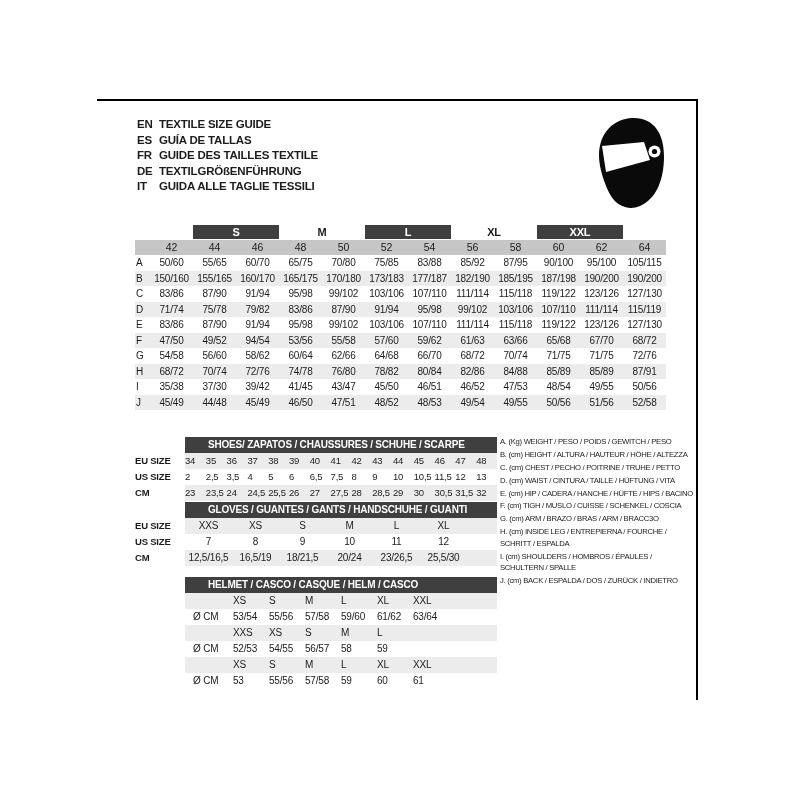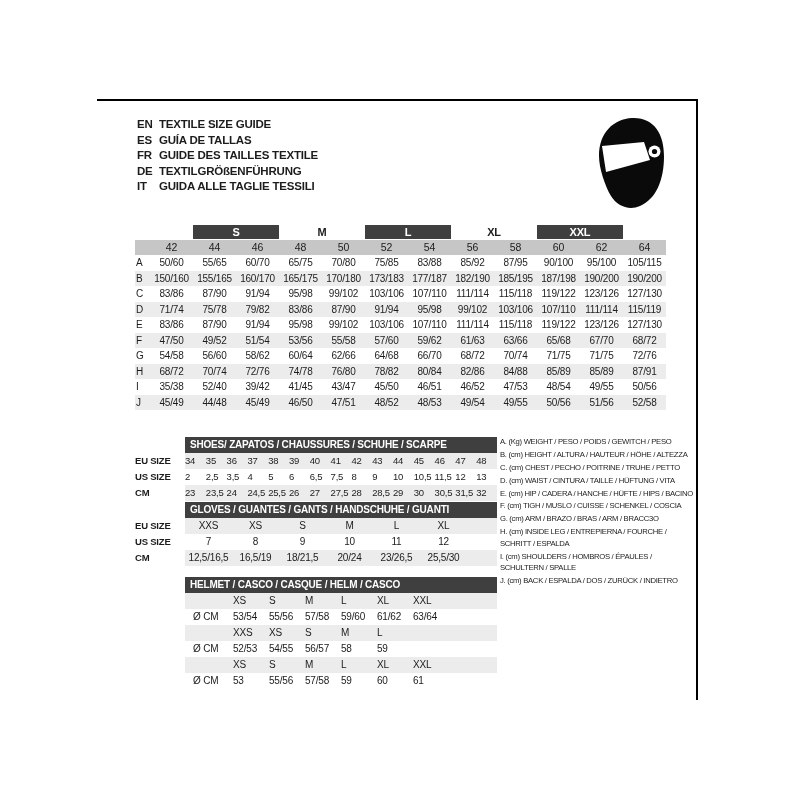--- a/index.html
+++ b/index.html
@@ -35,21 +35,21 @@
   .mrow { display:flex; height:15.5px; line-height:15.5px; }
   [data-repeat="main_table.rows"] > .mrow:nth-child(even) { background:#ececec; }
 
   
   .block { position:absolute; left:135px; width:362px; }
   .side { position:absolute; left:0; top:0; width:50px; font-weight:700; font-size:9.5px; }
   .side-spacer { height:16px; }
   .side-row { height:16px; line-height:16px; }
   .content { position:absolute; left:50px; top:0; width:312px; }
   .bar { height:16px; line-height:16px; background:#3f3f3f; color:#fff;
-         font-weight:700; font-size:10px; padding-left:5px; white-space:nowrap; }
+         font-weight:700; font-size:10px; padding-left:23px; white-space:nowrap; }
   .trow { display:flex; height:16px; line-height:16px; }
   .trow.gray { background:#ececec; }
   [data-repeat="shoes_table.rows"]  > .trow:nth-child(odd) { background:#ececec; }
   [data-repeat="gloves_table.rows"] > .trow:nth-child(odd) { background:#ececec; }
   .scell { flex:1; text-align:left; font-size:9.5px; }
   .gcell { width:47px; text-align:center; font-size:10px; }
   .ucell { width:48px; padding-left:8px; font-size:10px; }
   .hcell { width:36px; font-size:10px; }
   .hside-spacer { height:32px; }
   .hside-item { height:32px; }
@@ -137,36 +137,36 @@
         <div class="mt-cell">71/74</div><div class="mt-cell">75/78</div><div class="mt-cell">79/82</div><div class="mt-cell">83/86</div><div class="mt-cell">87/90</div><div class="mt-cell">91/94</div><div class="mt-cell">95/98</div><div class="mt-cell">99/102</div><div class="mt-cell">103/106</div><div class="mt-cell">107/110</div><div class="mt-cell">111/114</div><div class="mt-cell">115/119</div></div>
       </div><div class="mrow">
         <div class="mt-lcell">E</div>
         <div data-repeat="~.values" class="dc">
           
         <div class="mt-cell">83/86</div><div class="mt-cell">87/90</div><div class="mt-cell">91/94</div><div class="mt-cell">95/98</div><div class="mt-cell">99/102</div><div class="mt-cell">103/106</div><div class="mt-cell">107/110</div><div class="mt-cell">111/114</div><div class="mt-cell">115/118</div><div class="mt-cell">119/122</div><div class="mt-cell">123/126</div><div class="mt-cell">127/130</div></div>
       </div><div class="mrow">
         <div class="mt-lcell">F</div>
         <div data-repeat="~.values" class="dc">
           
-        <div class="mt-cell">47/50</div><div class="mt-cell">49/52</div><div class="mt-cell">51/54</div><div class="mt-cell">53/56</div><div class="mt-cell">55/58</div><div class="mt-cell">57/60</div><div class="mt-cell">59/62</div><div class="mt-cell">61/63</div><div class="mt-cell">63/66</div><div class="mt-cell">65/68</div><div class="mt-cell">67/70</div><div class="mt-cell">68/72</div></div>
+        <div class="mt-cell">47/50</div><div class="mt-cell">49/52</div><div class="mt-cell">94/54</div><div class="mt-cell">53/56</div><div class="mt-cell">55/58</div><div class="mt-cell">57/60</div><div class="mt-cell">59/62</div><div class="mt-cell">61/63</div><div class="mt-cell">63/66</div><div class="mt-cell">65/68</div><div class="mt-cell">67/70</div><div class="mt-cell">68/72</div></div>
       </div><div class="mrow">
         <div class="mt-lcell">G</div>
         <div data-repeat="~.values" class="dc">
           
         <div class="mt-cell">54/58</div><div class="mt-cell">56/60</div><div class="mt-cell">58/62</div><div class="mt-cell">60/64</div><div class="mt-cell">62/66</div><div class="mt-cell">64/68</div><div class="mt-cell">66/70</div><div class="mt-cell">68/72</div><div class="mt-cell">70/74</div><div class="mt-cell">71/75</div><div class="mt-cell">71/75</div><div class="mt-cell">72/76</div></div>
       </div><div class="mrow">
         <div class="mt-lcell">H</div>
         <div data-repeat="~.values" class="dc">
           
         <div class="mt-cell">68/72</div><div class="mt-cell">70/74</div><div class="mt-cell">72/76</div><div class="mt-cell">74/78</div><div class="mt-cell">76/80</div><div class="mt-cell">78/82</div><div class="mt-cell">80/84</div><div class="mt-cell">82/86</div><div class="mt-cell">84/88</div><div class="mt-cell">85/89</div><div class="mt-cell">85/89</div><div class="mt-cell">87/91</div></div>
       </div><div class="mrow">
         <div class="mt-lcell">I</div>
         <div data-repeat="~.values" class="dc">
           
-        <div class="mt-cell">35/38</div><div class="mt-cell">52/40</div><div class="mt-cell">39/42</div><div class="mt-cell">41/45</div><div class="mt-cell">43/47</div><div class="mt-cell">45/50</div><div class="mt-cell">46/51</div><div class="mt-cell">46/52</div><div class="mt-cell">47/53</div><div class="mt-cell">48/54</div><div class="mt-cell">49/55</div><div class="mt-cell">50/56</div></div>
+        <div class="mt-cell">35/38</div><div class="mt-cell">37/30</div><div class="mt-cell">39/42</div><div class="mt-cell">41/45</div><div class="mt-cell">43/47</div><div class="mt-cell">45/50</div><div class="mt-cell">46/51</div><div class="mt-cell">46/52</div><div class="mt-cell">47/53</div><div class="mt-cell">48/54</div><div class="mt-cell">49/55</div><div class="mt-cell">50/56</div></div>
       </div><div class="mrow">
         <div class="mt-lcell">J</div>
         <div data-repeat="~.values" class="dc">
           
         <div class="mt-cell">45/49</div><div class="mt-cell">44/48</div><div class="mt-cell">45/49</div><div class="mt-cell">46/50</div><div class="mt-cell">47/51</div><div class="mt-cell">48/52</div><div class="mt-cell">48/53</div><div class="mt-cell">49/54</div><div class="mt-cell">49/55</div><div class="mt-cell">50/56</div><div class="mt-cell">51/56</div><div class="mt-cell">52/58</div></div>
       </div></div>
   </div>
 
   <div class="block" style="top:437px; height:64px;">
     <div class="side">

